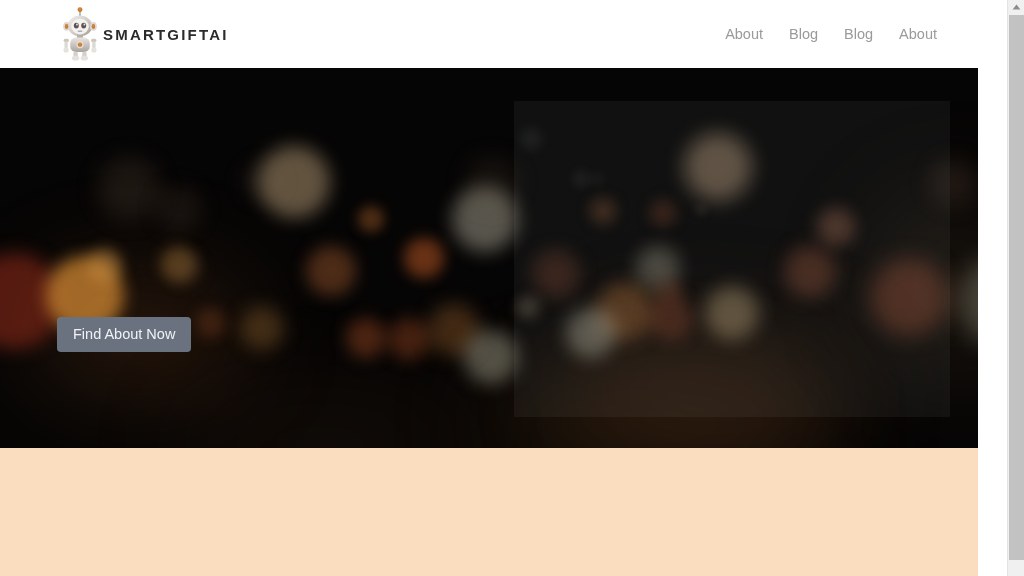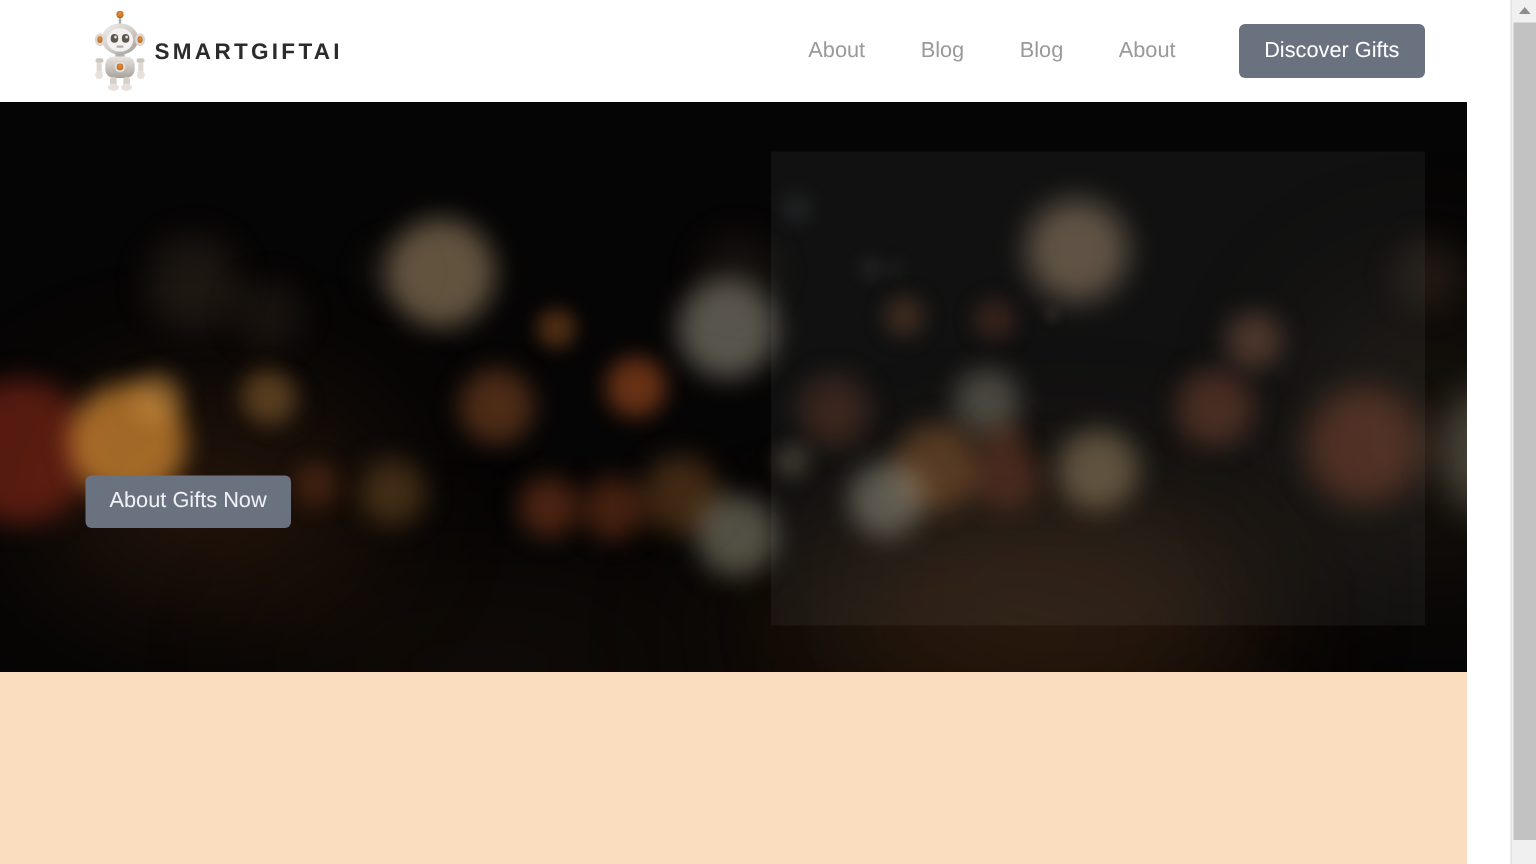--- a/index.html
+++ b/index.html
@@ -41,21 +41,21 @@
 
   .brand-name {
     font-size:15px;
     font-weight:bold;
     letter-spacing:2.2px;
     color:#2b2b2b;
     white-space:nowrap;
     margin-left:-2px;
   }
 
-  .main-nav { display:flex; align-items:center; gap:11px; }
+  .main-nav { display:flex; align-items:flex-start; gap:0px; }
   .nav-link {
     font-size:14.5px;
     color:#9a9a9a;
     text-decoration:none;
     padding:0 13px;
     white-space:nowrap;
     line-height:1;
   }
   .nav-cta {
     margin-left:18px;
@@ -212,21 +212,20 @@
         </svg>
       </span>
       <span class="brand-name">SMARTGIFTAI</span>
     </div>
 
     <nav class="main-nav">
       <a class="nav-link" href="#">About</a>
       <a class="nav-link" href="#">Blog</a>
       <a class="nav-link" href="#">Blog</a>
       <a class="nav-link" href="#">About</a>
-      <button class="nav-cta">Discover Gifts</button>
     </nav>
 
   </header>
 
   <section class="hero">
     <div class="bokeh-layer" id="glow-layer">
         <div class="glow" style="left: 30px; top: 200px; width: 220px; height: 130px; background: rgba(150, 82, 30, 0.22);"></div>
         <div class="glow" style="left: 560px; top: 250px; width: 300px; height: 150px; background: rgba(140, 82, 40, 0.16);"></div>
         <div class="glow" style="left: 470px; top: 300px; width: 360px; height: 110px; background: rgba(170, 104, 46, 0.14);"></div>
         <div class="glow" style="left: 860px; top: 120px; width: 200px; height: 200px; background: rgba(130, 96, 60, 0.12);"></div>
@@ -268,21 +267,21 @@
         <div class="bk" style="left: 655px; top: 210px; width: 28px; height: 28px; background: rgba(128, 64, 38, 0.3); filter: blur(7px);"></div>
         <div class="bk" style="left: 705px; top: 218px; width: 54px; height: 54px; background: rgba(208, 178, 128, 0.38); filter: blur(9px);"></div>
         <div class="bk" style="left: 566px; top: 240px; width: 50px; height: 50px; background: rgba(214, 210, 188, 0.36); filter: blur(9px);"></div>
         <div class="bk" style="left: 517px; top: 228px; width: 22px; height: 22px; background: rgba(200, 186, 150, 0.26); filter: blur(7px);"></div>
         <div class="bk" style="left: 958px; top: 188px; width: 90px; height: 90px; background: rgba(186, 182, 156, 0.3); filter: blur(12px);"></div>
         <div class="bk" style="left: 930px; top: 92px; width: 46px; height: 46px; background: rgba(140, 108, 78, 0.16); filter: blur(11px);"></div>
         <div class="bk" style="left: 466px; top: 88px; width: 52px; height: 52px; background: rgba(110, 92, 72, 0.14); filter: blur(11px);"></div>
         <div class="bk" style="left: 242px; top: 94px; width: 38px; height: 38px; background: rgba(120, 100, 80, 0.12); filter: blur(10px);"></div>
       </div>
     <div class="hero-panel"></div>
-    <button class="hero-cta">About Gifts Now</button>
+    <button class="hero-cta">Find About Now</button>
   </section>
 
   <section class="peach-section"></section>
 
 </div>
 
 <div class="scrollbar">
   <div class="sb-arrow">
     <svg width="9" height="6" viewBox="0 0 9 6" xmlns="http://www.w3.org/2000/svg">
       <polygon points="4.5,0.6 8.4,5.4 0.6,5.4" fill="#8c8c8c"></polygon>

